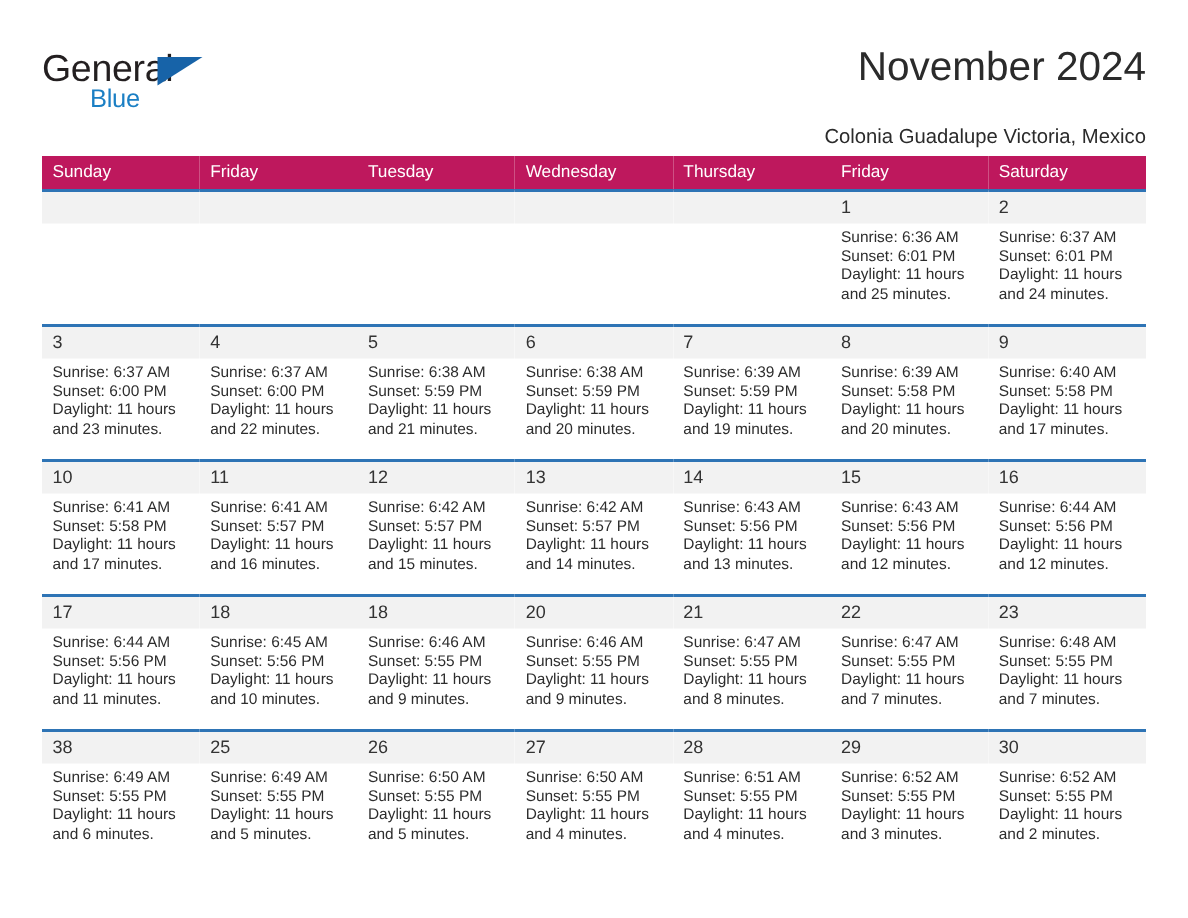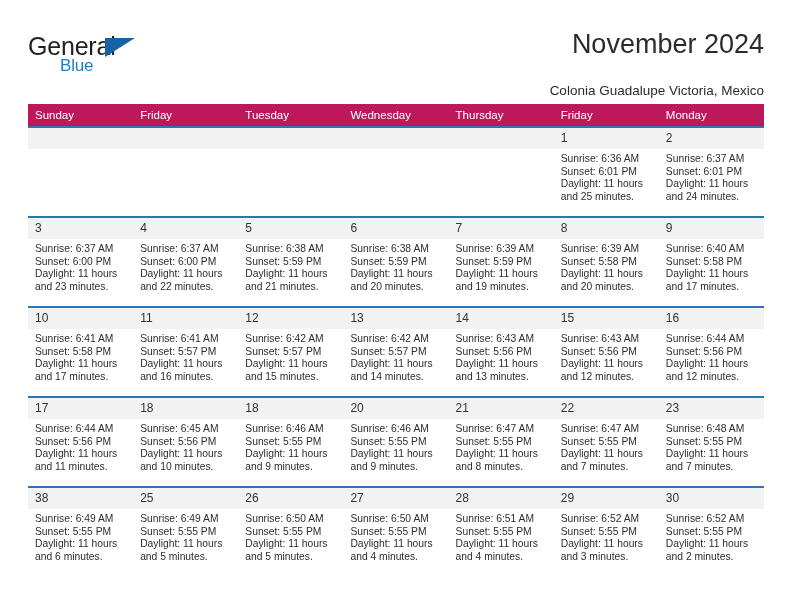--- a/index.html
+++ b/index.html
@@ -161,21 +161,21 @@
 
   <table class="calendar">
     <thead>
       <tr>
         <th>Sunday</th>
         <th>Friday</th>
         <th>Tuesday</th>
         <th>Wednesday</th>
         <th>Thursday</th>
         <th>Friday</th>
-        <th>Monday</th>
+        <th>Saturday</th>
       </tr>
     </thead>
     <tbody id="calendar-body">
         <tr class="week-row">
           <td>
             <span class="daynum empty"></span>
           </td>
           <td>
             <span class="daynum empty"></span>
           </td>

